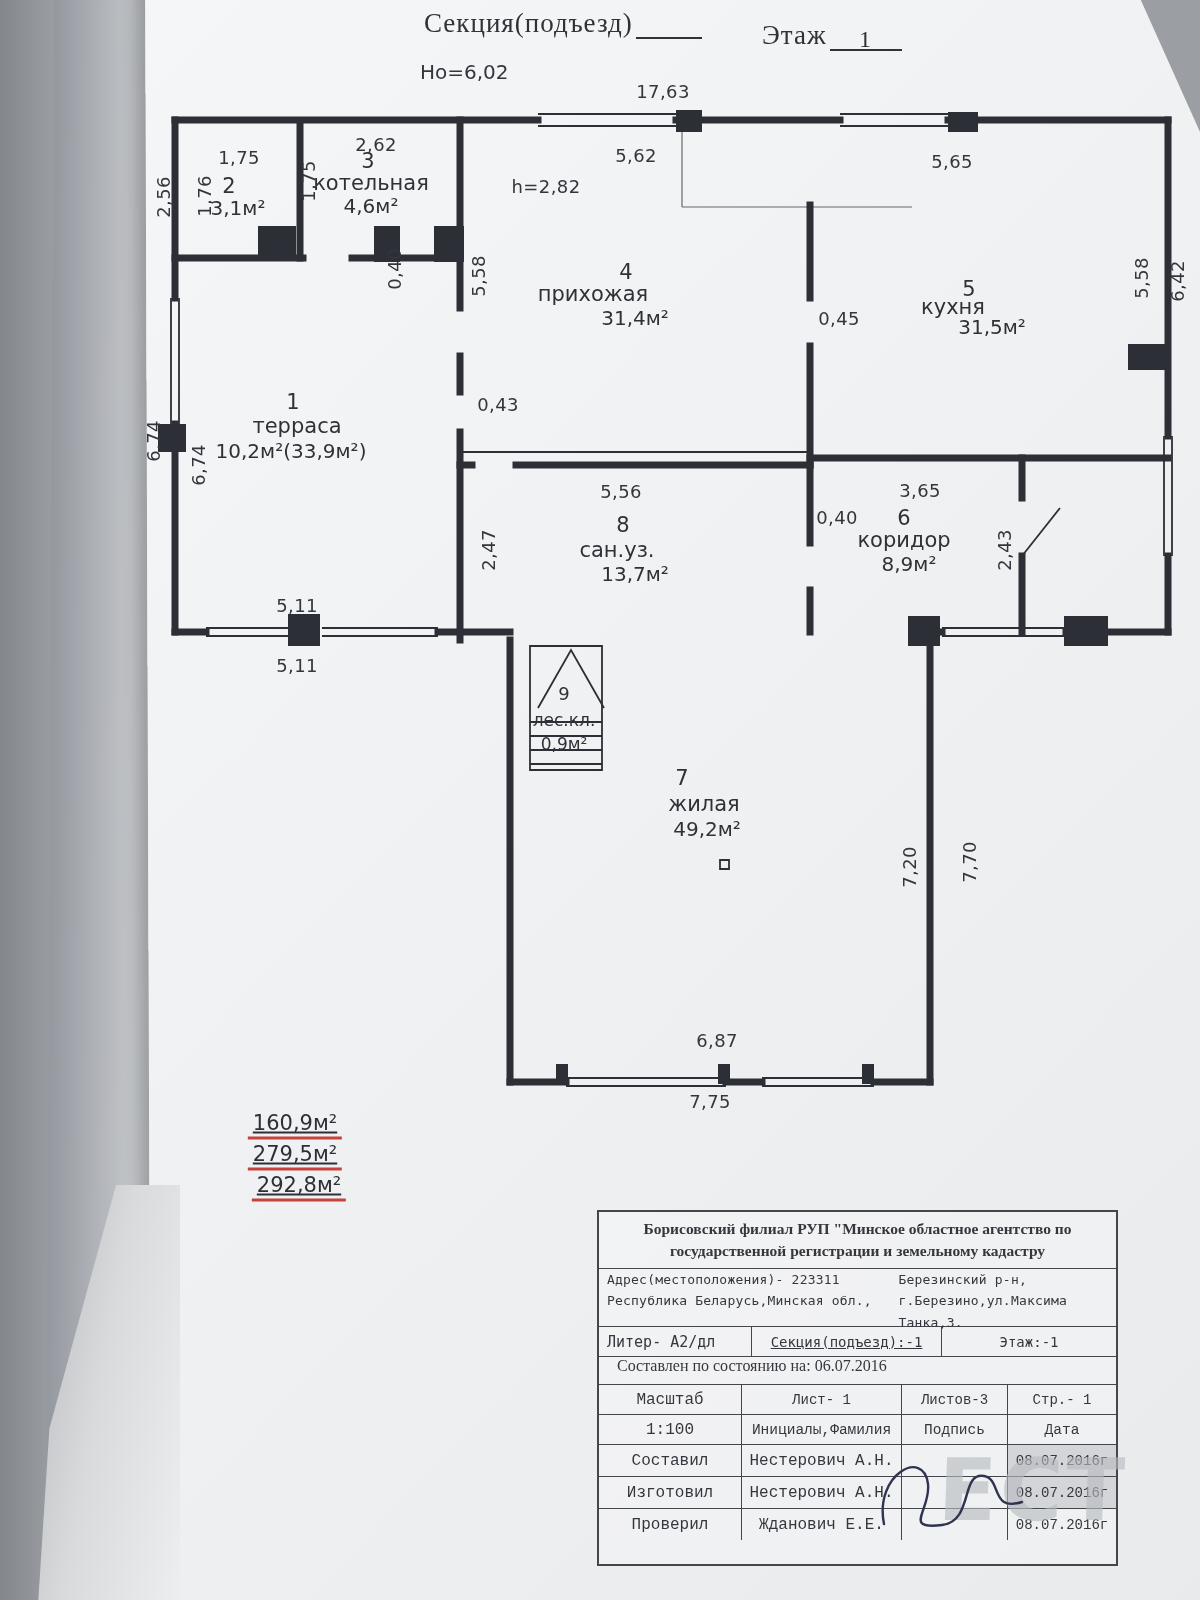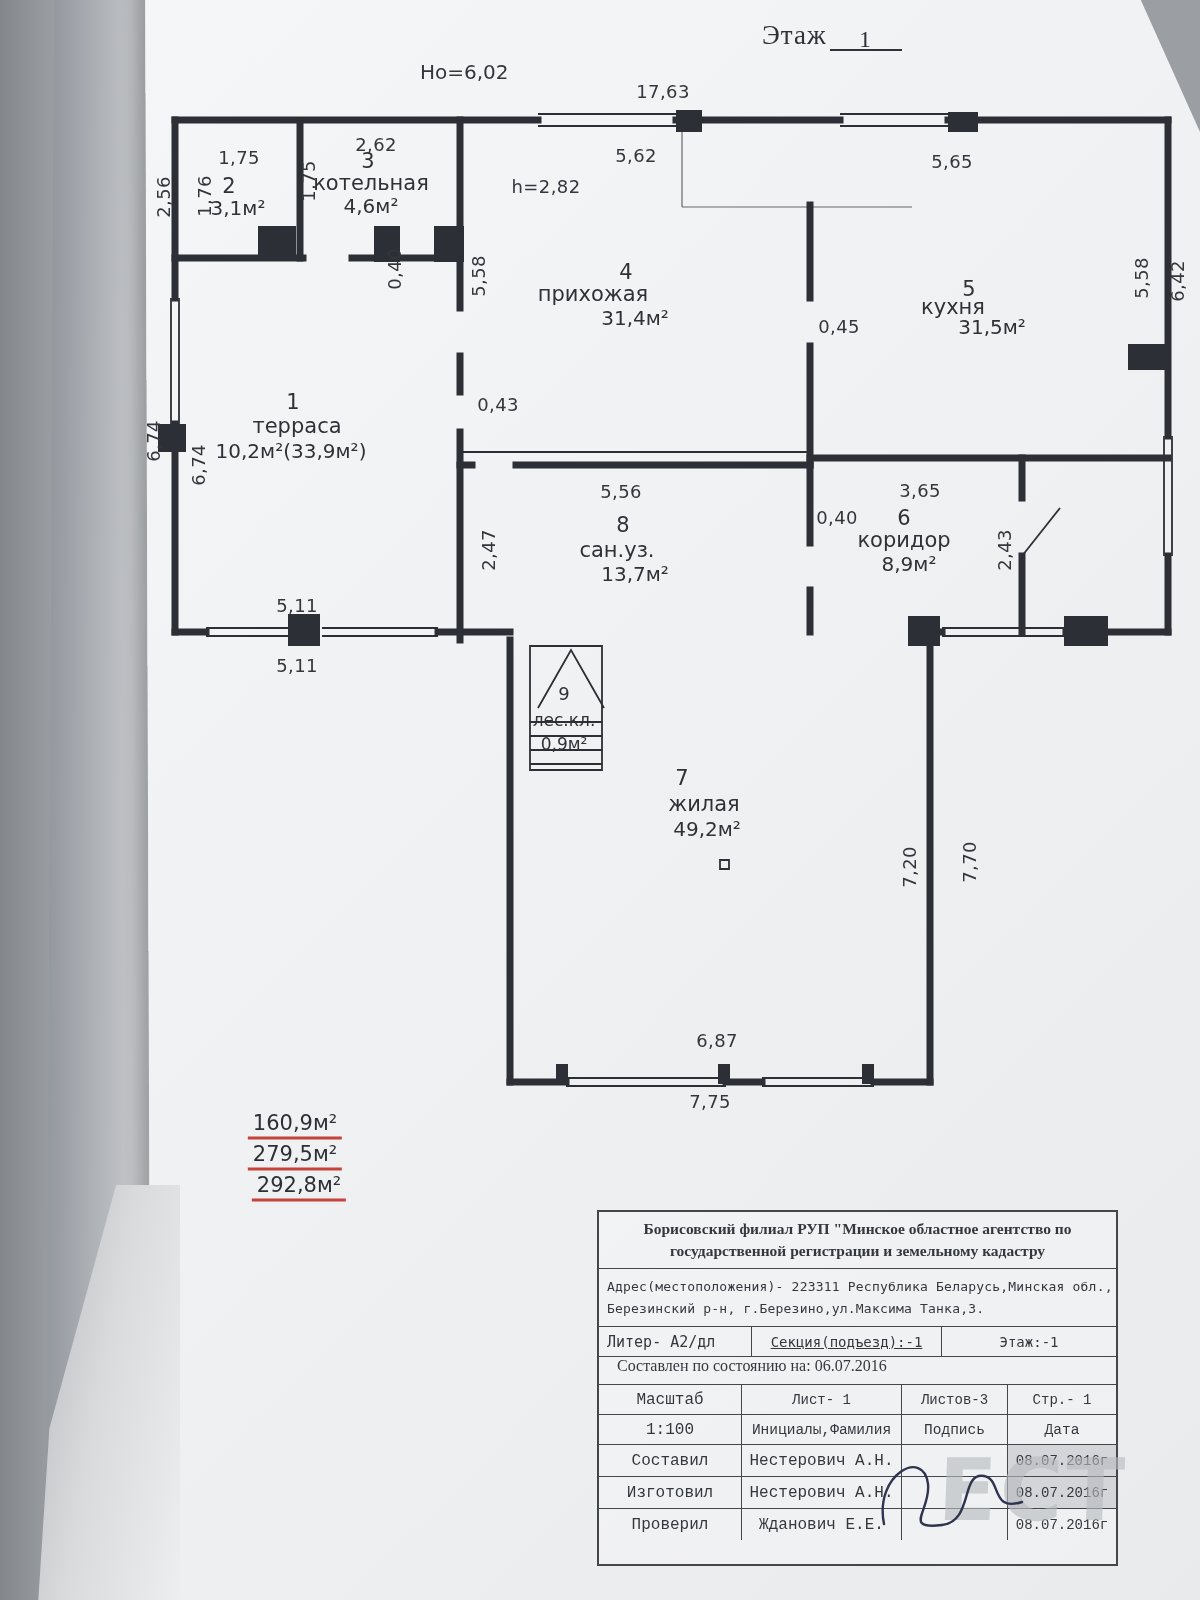--- a/index.html
+++ b/index.html
@@ -29,34 +29,34 @@
   .hnote{position:absolute;font:20px "DejaVu Sans",sans-serif;color:#33363c;white-space:nowrap;}
 
   .dim{position:absolute;transform:translate(-50%,-50%);font:18px "DejaVu Sans",sans-serif;
        color:#33363c;letter-spacing:.4px;white-space:nowrap;}
   .dim.v{transform:translate(-50%,-50%) rotate(-90deg);}
   .rnum{position:absolute;transform:translate(-50%,-50%);font:21px "DejaVu Sans",sans-serif;color:#2e3237;}
   .rname{position:absolute;transform:translate(-50%,-50%);font:21px "DejaVu Sans",sans-serif;color:#2e3237;white-space:nowrap;}
   .rarea{position:absolute;transform:translate(-50%,-50%);font:20px "DejaVu Sans",sans-serif;color:#2e3237;white-space:nowrap;}
 
   .total{position:absolute;transform:translate(-50%,-50%);font:21px "DejaVu Sans",sans-serif;
-         color:#2c3036;border-bottom:3px solid #c5433b;padding:0 5px 2px;white-space:nowrap;}
+         color:#2c3036;border-bottom:3px solid #c5433b;padding:0 5px 2px;white-space:nowrap;text-decoration:underline;}
 
   .tb{position:absolute;left:597px;top:1210px;width:521px;height:356px;border:2px solid #43464b;
       color:#34383e;background:rgba(255,255,255,.25);}
   .tb .row{display:flex;align-items:stretch;border-top:1.6px solid #43464b;}
   .tb .row:first-child{border-top:none;}
   .tb .cell{border-left:1.6px solid #43464b;display:flex;align-items:center;justify-content:center;
       overflow:hidden;white-space:nowrap;font-family:Liberation Mono, monospace;}
   .tb .cell:first-child{border-left:none;}
   .r1{height:56px;flex-direction:column;justify-content:center;text-align:center;
       font:bold 15.5px "Liberation Serif",serif;line-height:1.45;}
   .r2{height:28px;align-items:center;padding-left:8px;font:16px "Liberation Serif",serif;}
   .r2 .objval{font:bold 16.5px "DejaVu Sans Mono",monospace;letter-spacing:1px;margin-left:2px;}
-  .r3{height:58px;flex-direction:column;justify-content:center;padding-left:8px;
+  .r3{height:58px;flex-direction:row;justify-content:center;padding-left:8px;
       font:13px "DejaVu Sans Mono",monospace;line-height:1.65;letter-spacing:.2px;}
   .r4{height:30px;}
   .r4 .c1{width:152px;font:15px "DejaVu Sans Mono",monospace;justify-content:flex-start;padding-left:8px;}
   .r4 .c2{width:190px;font:14px "DejaVu Sans Mono",monospace;text-decoration:underline;}
   .r4 .c3{flex:1;font:14px "DejaVu Sans Mono",monospace;}
   .r5{height:28px;align-items:center;padding-left:18px;font:16px "Liberation Serif",serif;}
   .grid .c1{width:142px;}
   .grid .c2{width:160px;}
   .grid .c3{width:106px;}
   .grid .c4{flex:1;}
@@ -127,38 +127,42 @@
         <rect x="158" y="424" width="28" height="28"></rect>
         <rect x="258" y="226" width="38" height="34"></rect>
         <rect x="374" y="226" width="26" height="36"></rect>
         <rect x="434" y="226" width="30" height="36"></rect>
         <rect x="556" y="1064" width="12" height="20"></rect>
         <rect x="718" y="1064" width="12" height="20"></rect>
         <rect x="862" y="1064" width="12" height="20"></rect>
       </g>
     </svg>
 
+    <div class="hdr" style="left:424px;top:8px">
+      <span>Секция(подъезд)</span>
+        <span class="uline w66"></span>
+    </div>
     <div class="hdr" style="left:762px;top:20px">
       <span>Этаж</span>
         <span class="uline w72">1</span>
     </div>
     <div class="hnote" style="left:420px;top:60px">Но=6,02</div>
 
     <span class="dim" style="left:663px;top:91px">17,63</span>
     <span class="dim" style="left:376px;top:144px">2,62</span>
     <span class="dim" style="left:636px;top:155px">5,62</span>
     <span class="dim" style="left:952px;top:161px">5,65</span>
     <span class="dim" style="left:239px;top:157px">1,75</span>
     <span class="dim v" style="left:204px;top:196px">1,76</span>
     <span class="dim v" style="left:308px;top:181px">1,75</span>
     <span class="dim v" style="left:163px;top:197px">2,56</span>
     <span class="dim" style="left:546px;top:186px">h=2,82</span>
     <span class="dim v" style="left:394px;top:269px">0,40</span>
     <span class="dim v" style="left:478px;top:276px">5,58</span>
-    <span class="dim" style="left:839px;top:326px">0,45</span>
+    <span class="dim" style="left:839px;top:318px">0,45</span>
     <span class="dim v" style="left:1141px;top:278px">5,58</span>
     <span class="dim v" style="left:1177px;top:281px">6,42</span>
     <span class="dim" style="left:498px;top:404px">0,43</span>
     <span class="dim v" style="left:153px;top:441px">6,74</span>
     <span class="dim v" style="left:198px;top:465px">6,74</span>
     <span class="dim" style="left:621px;top:491px">5,56</span>
     <span class="dim" style="left:837px;top:517px">0,40</span>
     <span class="dim" style="left:920px;top:490px">3,65</span>
     <span class="dim v" style="left:488px;top:550px">2,47</span>
     <span class="dim v" style="left:1004px;top:550px">2,43</span>

